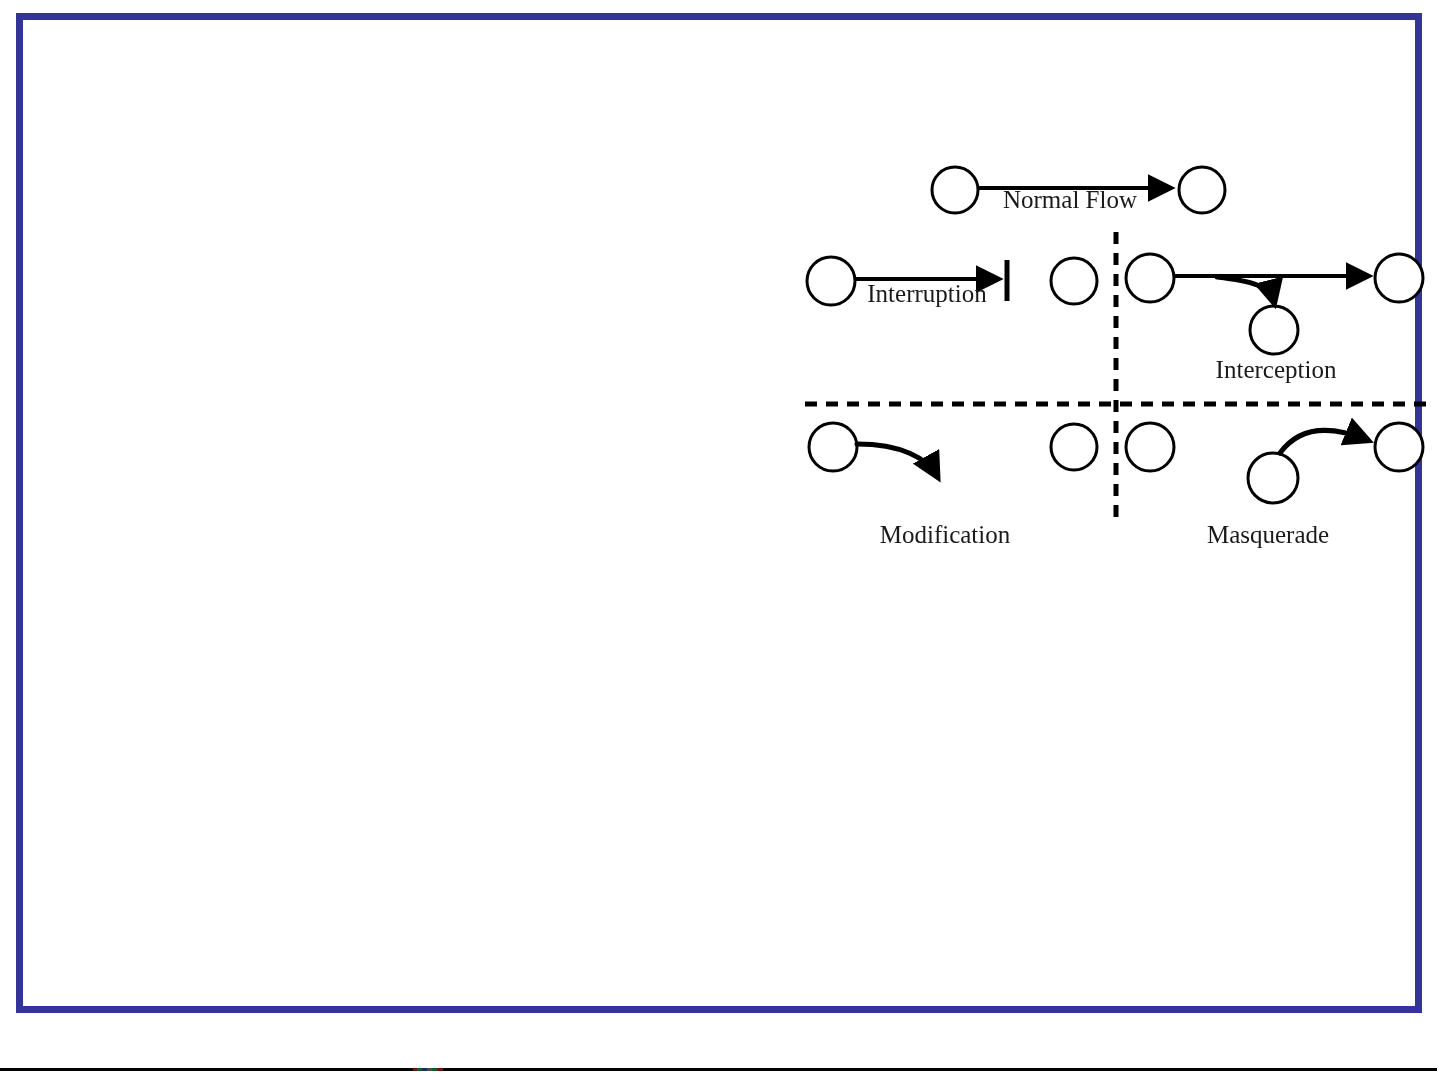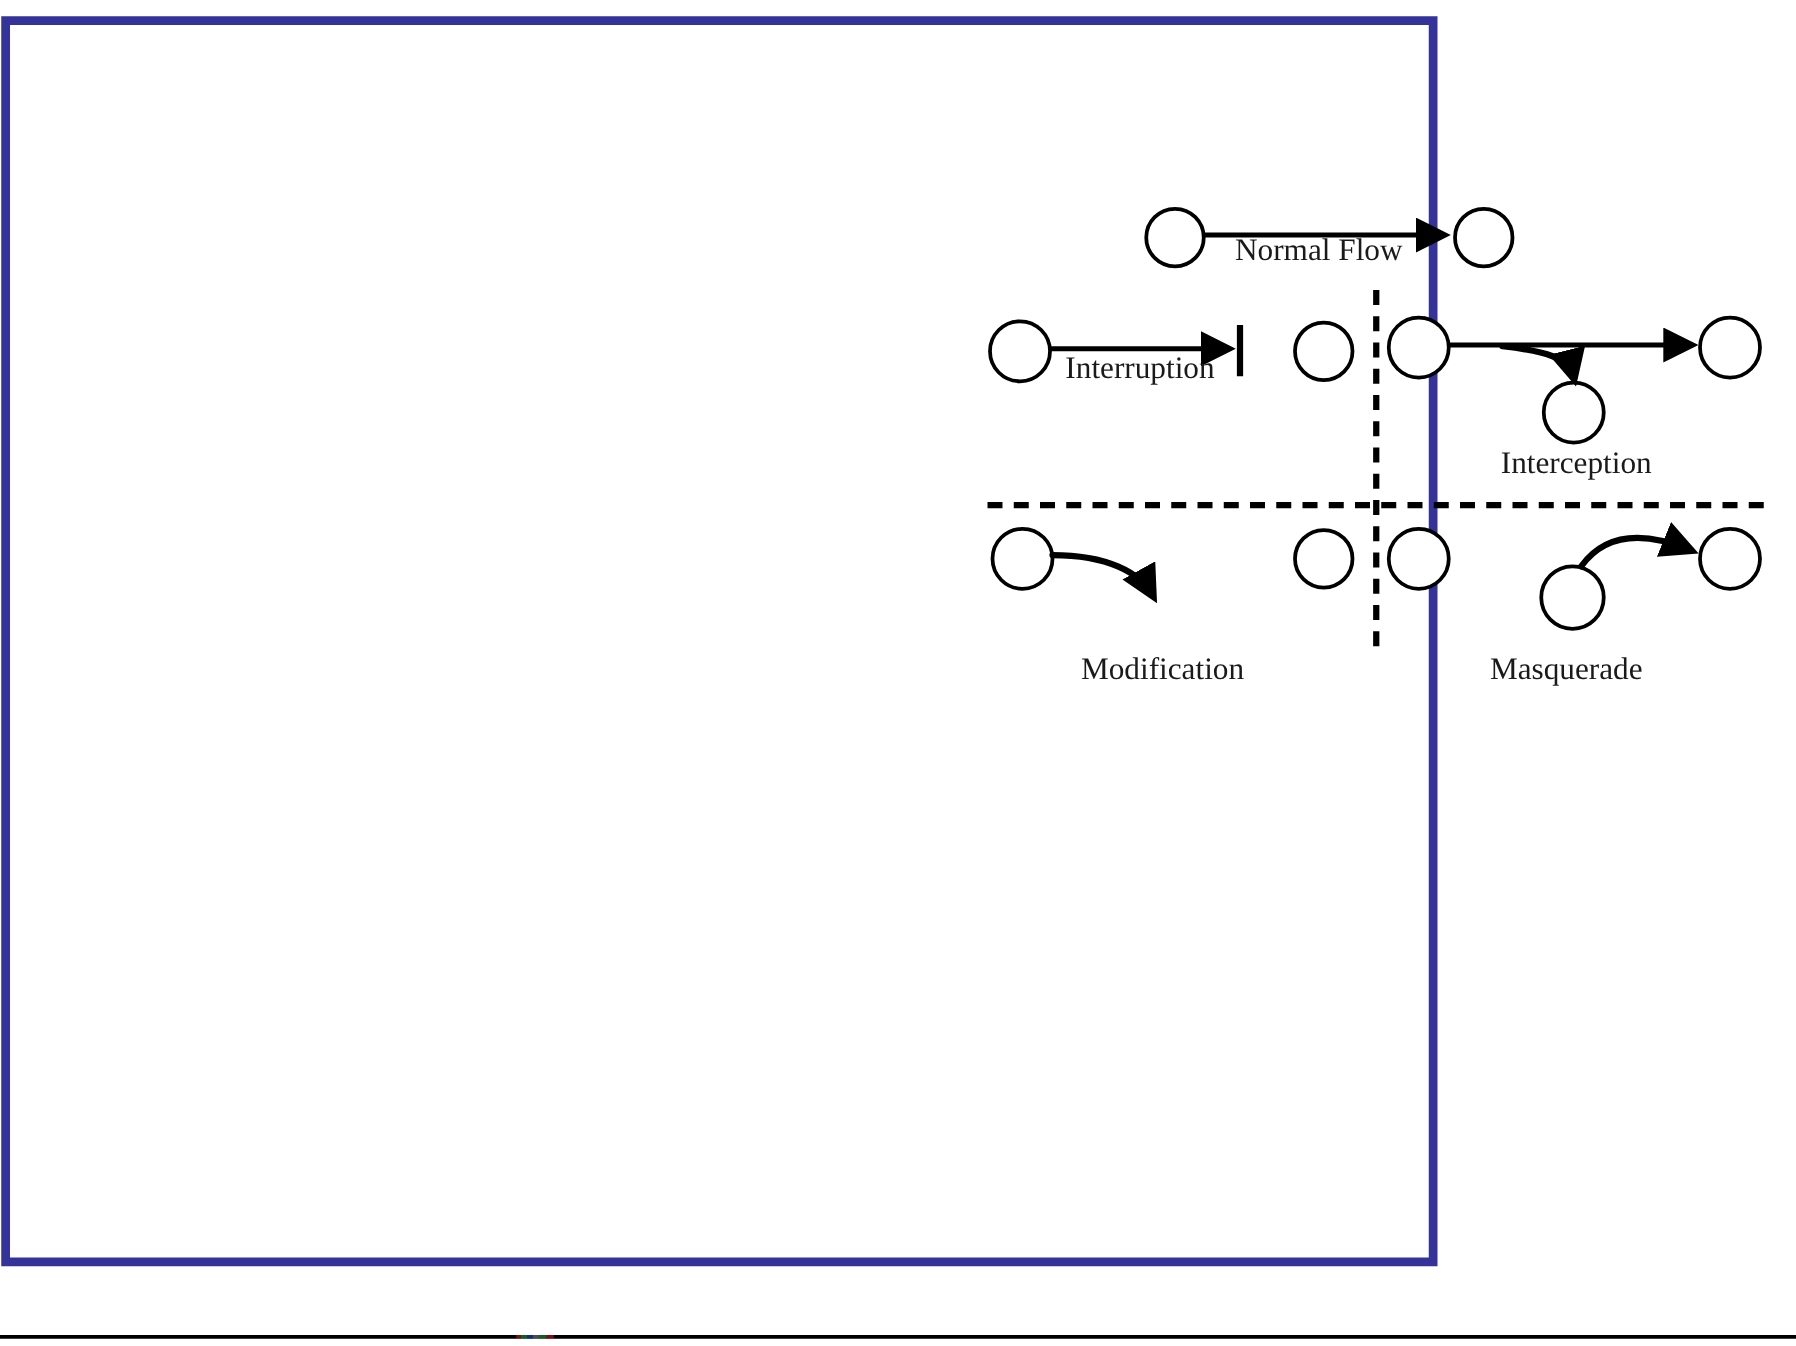--- a/index.html
+++ b/index.html
@@ -12,23 +12,23 @@
     width: 1437px;
     height: 1077px;
     position: relative;
     font-family: "Liberation Serif", "DejaVu Serif", serif;
     overflow: hidden;
   }
 
   
   #slide-frame {
     position: absolute;
-    left: 1px;
+    left: 16px;
     top: 13px;
-    width: 1149px;
+    width: 1406px;
     height: 1000px;
     border: 7px solid #333399;
     box-sizing: border-box;
     background: #ffffff;
   }
 
   
   #page-bottom-rule {
     position: absolute;
     left: 0px;

